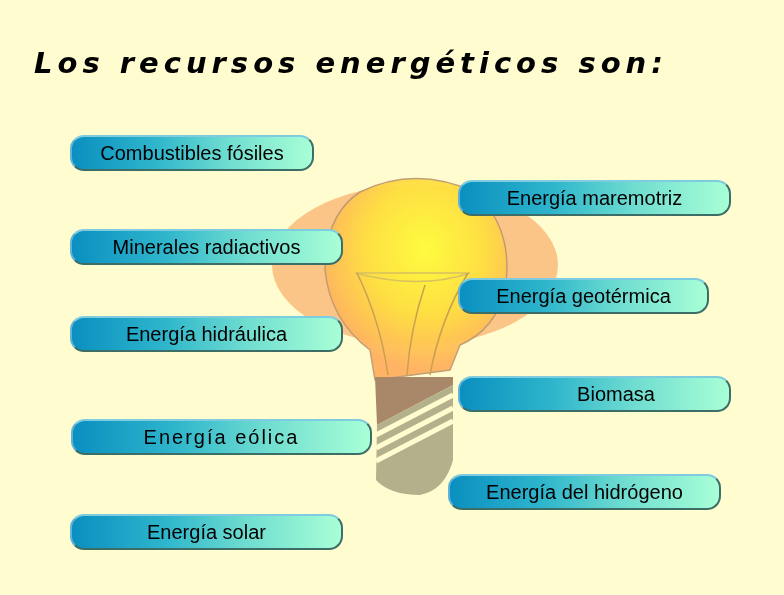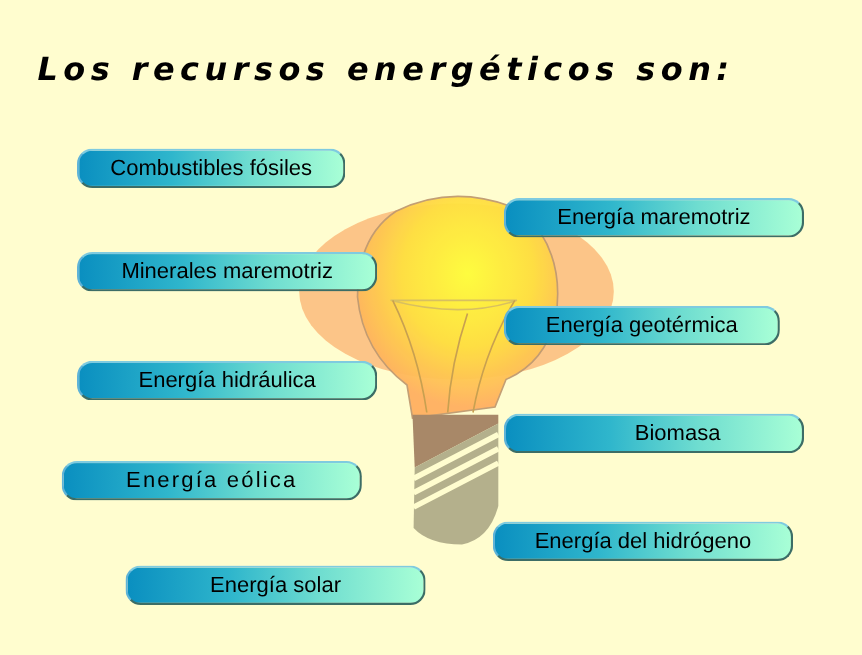--- a/index.html
+++ b/index.html
@@ -30,21 +30,21 @@
   <ellipse cx="145" cy="95" rx="143" ry="80" fill="#fcbf80" opacity="0.9"></ellipse>
   <path d="M90 22 Q145 -5 205 22 Q245 60 235 120 Q225 160 190 175 L180 200 L105 210 L100 180 Q60 150 55 100 Q55 45 90 22 Z" fill="url(#core)" stroke="#c09a70" stroke-width="1.5" opacity="0.95"></path>
   <path d="M85 103 L200 103 M85 103 Q150 120 200 103" stroke="#d8c060" fill="none" stroke-width="1.5"></path>
   <path d="M87 103 Q110 150 118 205 M155 115 Q140 160 137 205 M198 103 Q170 150 160 205" stroke="#c8a050" fill="none" stroke-width="1.5"></path>
   <path d="M105 207 L183 207 L183 215 L107 255 Z" fill="#a88868"></path>
   <path d="M107 255 L183 215 L183 290 Q175 320 150 325 Q120 325 106 310 Z" fill="#b4b08c"></path>
   <path d="M106 265 L183 225 M106 278 L183 238 M106 291 L183 251" stroke="#fffdcf" stroke-width="5"></path>
 </svg>
 
 <div class="pill" style="left:70px;top:135px;width:244px;">Combustibles fósiles</div>
-<div class="pill" style="left:70px;top:229px;width:273px;">Minerales maremotriz</div>
-<div class="pill" style="left:70px;top:328px;width:273px;">Energía hidráulica</div>
-<div class="pill" style="left:56px;top:419px;width:273px;letter-spacing:2px;">Energía eólica</div>
-<div class="pill" style="left:70px;top:514px;width:273px;margin-left:44px;">Energía solar</div>
+<div class="pill" style="left:70px;top:229px;width:273px;">Minerales radiactivos</div>
+<div class="pill" style="left:70px;top:316px;width:273px;">Energía hidráulica</div>
+<div class="pill" style="left:71px;top:419px;width:301px;letter-spacing:2px;">Energía eólica</div>
+<div class="pill" style="left:70px;top:514px;width:273px;">Energía solar</div>
 
 <div class="pill" style="left:458px;top:180px;width:273px;border-radius:14px;">Energía maremotriz</div>
 <div class="pill" style="left:458px;top:278px;width:251px;">Energía geotérmica</div>
 <div class="pill" style="left:458px;top:376px;width:273px;padding-left:43px;">Biomasa</div>
 <div class="pill" style="left:448px;top:474px;width:273px;">Energía del hidrógeno</div>
 
 </body></html>

